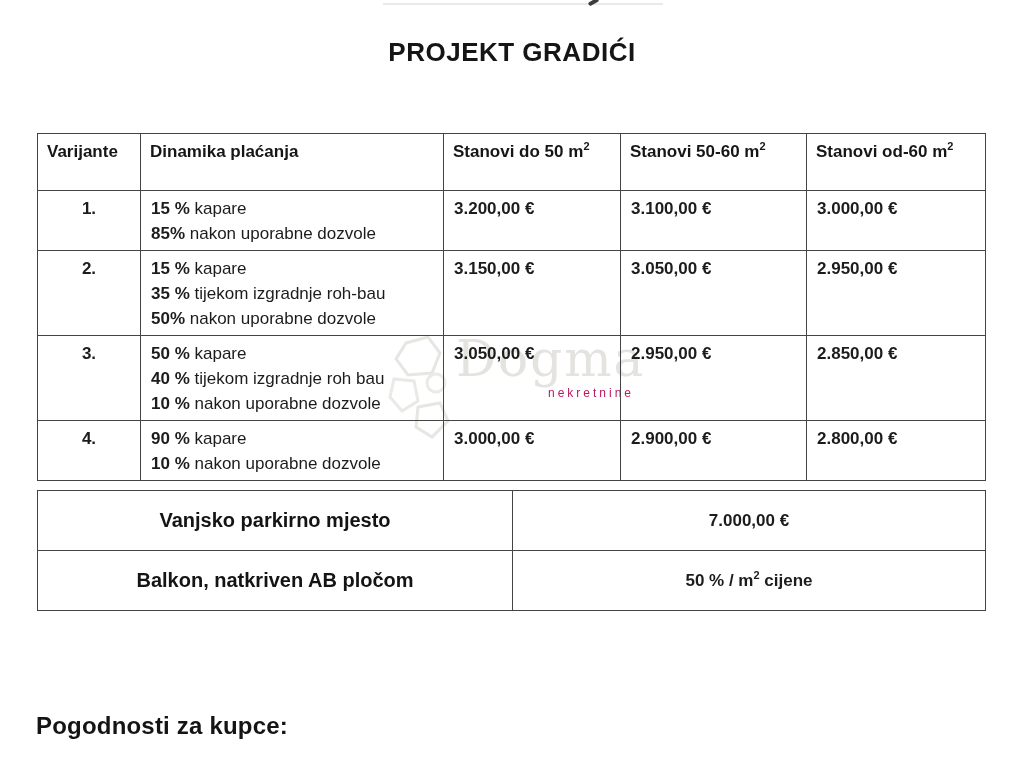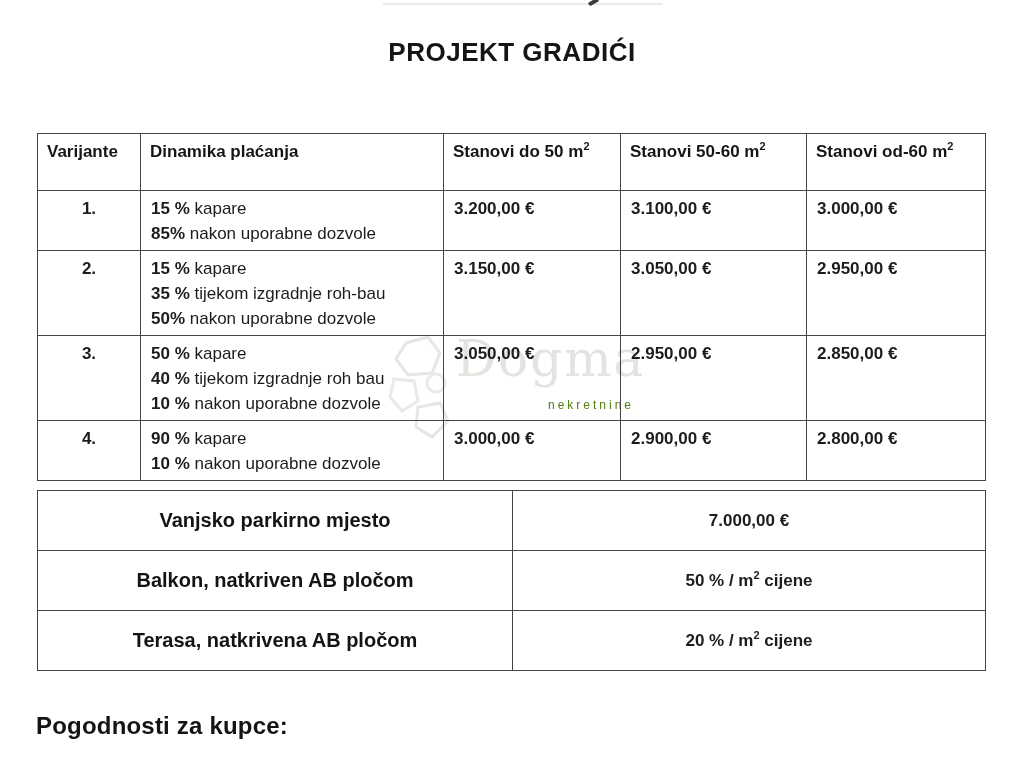--- a/index.html
+++ b/index.html
@@ -54,22 +54,22 @@
     position:absolute;left:388px;top:330px;width:290px;height:115px;
     z-index:1;pointer-events:none;
   }
   .wm-logo{position:absolute;left:0;top:5px;}
   .wm-text{
     position:absolute;left:68px;top:0;
     font-family:"DejaVu Serif", serif;
     font-size:50px;color:#e4e3df;font-weight:400;letter-spacing:2px;
   }
   .wm-sub{
-    position:absolute;left:160px;top:68px;
-    font-size:12px;color:#4d7c0f;letter-spacing:3px;
+    position:absolute;left:160px;top:56px;
+    font-size:12px;color:#be185d;letter-spacing:3px;
   }
 </style>
 </head>
 <body>
 
 <div class="top-artifact">
   <div class="smudge"></div>
   <div class="tick"></div>
 </div>
 
@@ -158,20 +158,16 @@
     </colgroup>
   <tbody>
     <tr style="height:38px">
       <td class="lbl">Vanjsko parkirno mjesto</td>
       <td class="val"><span>7.000,00 €</span><sup></sup><span></span></td>
     </tr>
     <tr style="height:38px">
       <td class="lbl">Balkon, natkriven AB pločom</td>
       <td class="val"><span>50 % / m</span><sup>2</sup><span> cijene</span></td>
     </tr>
-    <tr style="height:38px">
-      <td class="lbl">Terasa, natkrivena AB pločom</td>
-      <td class="val"><span>20 % / m</span><sup>2</sup><span> cijene</span></td>
-    </tr>
   </tbody>
 </table>
 
 <div class="footer-heading">Pogodnosti za kupce:</div>
 
 </body></html>

